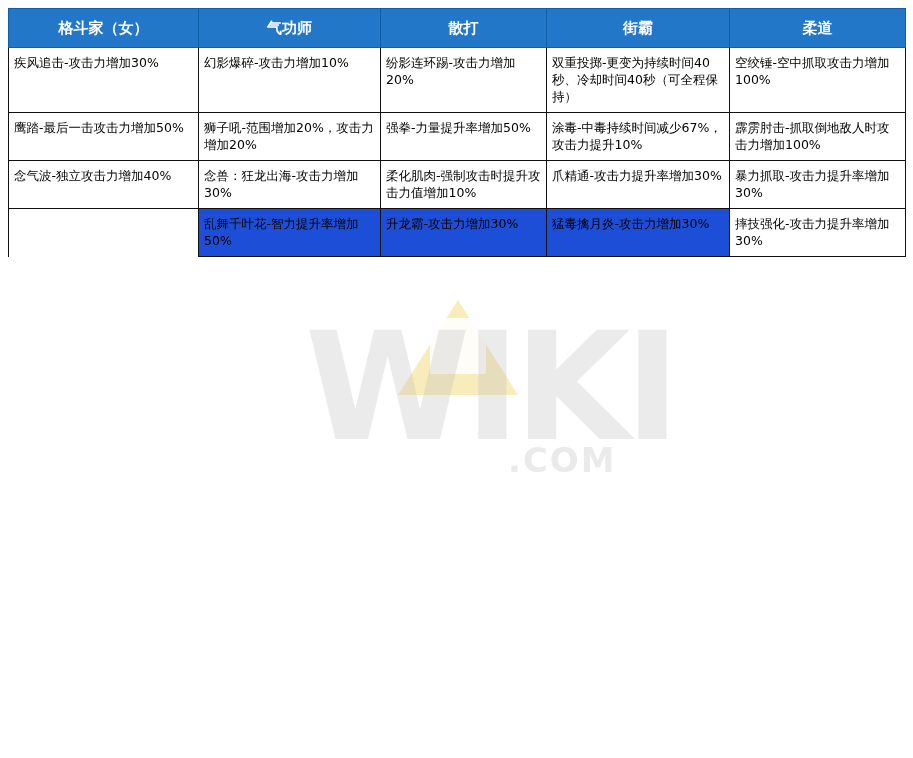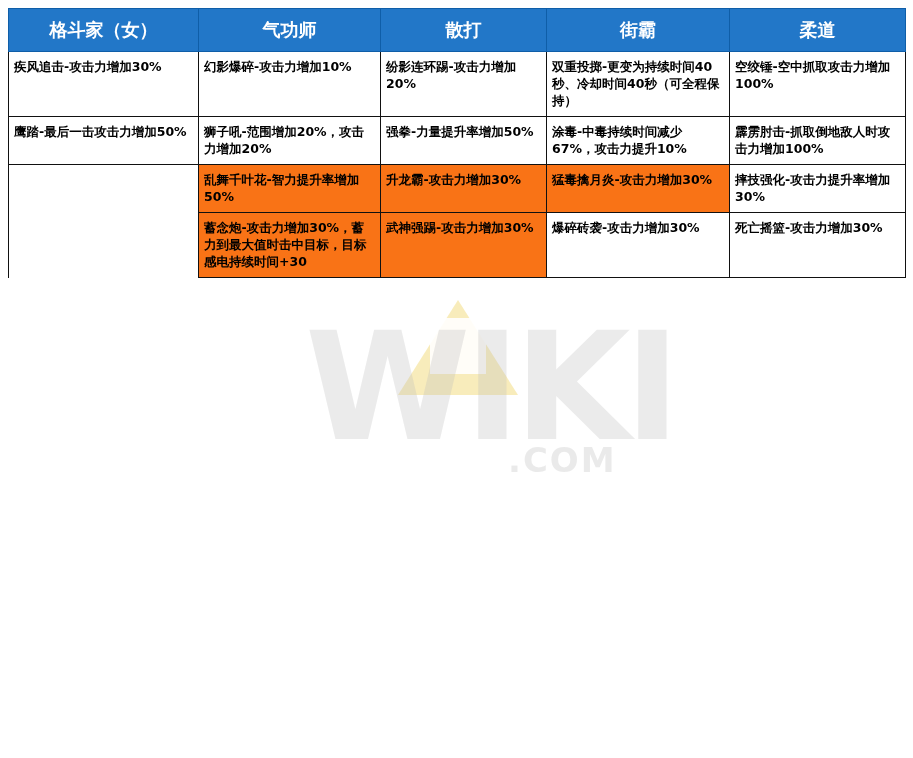--- a/index.html
+++ b/index.html
@@ -65,45 +65,44 @@
     position: relative;
     z-index: 1;
     border-collapse: collapse;
     margin: 8px 0 0 8px;
     width: 897px;
     table-layout: fixed;
   }
   thead th {
     background: #2277c8;
     color: #ffffff;
-    font-size: 18px;
+    font-size: 15px;
     font-weight: bold;
     text-align: center;
     padding: 9px 4px;
     border: 1px solid #0f5ea8;
     height: 20px;
   }
   tbody td {
     border: 1px solid #111111;
     vertical-align: top;
     font-size: 12.5px;
     line-height: 17px;
     color: #000000;
     padding: 6px 5px 7px 5px;
     background: transparent;
-    font-weight: bold;
   }
   td.empty {
     border-left: 1px solid #111111;
     border-right: 1px solid #111111;
     border-top: none;
     border-bottom: none;
   }
   .hl {
-    background: #f97316;
+    background: #1d4ed8;
   }
   col.c1 { width: 190px; }
   col.c2 { width: 182px; }
   col.c3 { width: 166px; }
   col.c4 { width: 183px; }
   col.c5 { width: 176px; }
 </style>
 </head>
 <body>
 
@@ -140,27 +139,27 @@
         <td>空绞锤-空中抓取攻击力增加100%</td>
       </tr>
       <tr>
         <td>鹰踏-最后一击攻击力增加50%</td>
         <td>狮子吼-范围增加20%，攻击力增加20%</td>
         <td>强拳-力量提升率增加50%</td>
         <td>涂毒-中毒持续时间减少67%，攻击力提升10%</td>
         <td>霹雳肘击-抓取倒地敌人时攻击力增加100%</td>
       </tr>
       <tr>
+        <td>念气波-独立攻击力增加40%</td>
+        <td>念兽：狂龙出海-攻击力增加30%</td>
+        <td>柔化肌肉-强制攻击时提升攻击力值增加10%</td>
+        <td>爪精通-攻击力提升率增加30%</td>
+        <td>暴力抓取-攻击力提升率增加30%</td>
+      </tr>
+      <tr>
         <td class="empty"></td>
         <td class="hl">乱舞千叶花-智力提升率增加50%</td>
         <td class="hl">升龙霸-攻击力增加30%</td>
         <td class="hl">猛毒擒月炎-攻击力增加30%</td>
         <td>摔技强化-攻击力提升率增加30%</td>
       </tr>
-      <tr>
-        <td class="empty"></td>
-        <td class="hl">蓄念炮-攻击力增加30%，蓄力到最大值时击中目标，目标感电持续时间+30</td>
-        <td class="hl">武神强踢-攻击力增加30%</td>
-        <td>爆碎砖袭-攻击力增加30%</td>
-        <td>死亡摇篮-攻击力增加30%</td>
-      </tr>
     </tbody>
 </table>
 
 </body></html>

